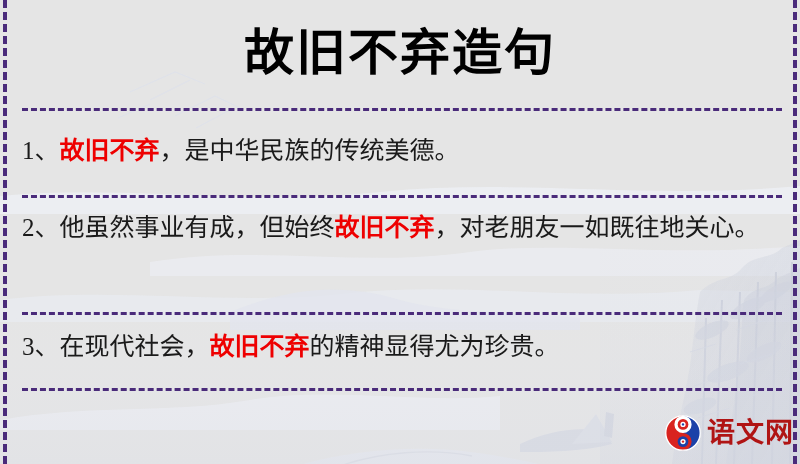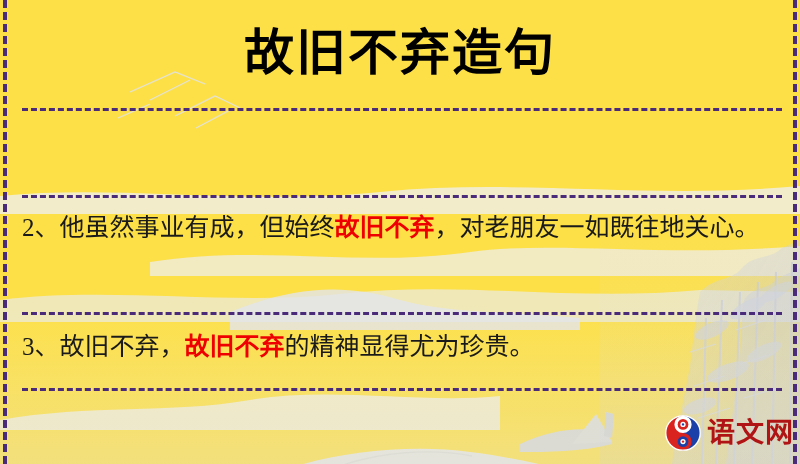--- a/index.html
+++ b/index.html
@@ -9,21 +9,21 @@
     background: #ffffff;
   }
   body {
     font-family: "Liberation Serif", "DejaVu Serif", serif;
   }
 
   #page {
     position: relative;
     width: 800px;
     height: 464px;
-    background: #fde047;
+    background: #e5e5e5;
     overflow: hidden;
     box-sizing: border-box;
   }
 
   
   .bg-art {
     position: absolute;
     inset: 0;
     pointer-events: none;
     z-index: 0;
@@ -206,27 +206,30 @@
   <div class="side-border left"></div>
   <div class="side-border right"></div>
 
   <div class="rule" style="top:108px;"></div>
   <div class="rule" style="top:195px;"></div>
   <div class="rule" style="top:312px;"></div>
   <div class="rule" style="top:388px;"></div>
 
   <div id="title">故旧不弃造句</div>
 
+  <div class="sentence" id="sentence-1">
+    <span>1、</span><span class="kw">故旧不弃</span><span>，是中华民族的传统美德。</span>
+  </div>
 
   <div class="sentence" id="sentence-2">
     <span>2、</span><span>他虽然事业有成，但始终</span><span class="kw">故旧不弃</span><span>，对老朋友一如既往地关心。</span>
   </div>
 
   <div class="sentence" id="sentence-3">
-    <span>3、</span><span>故旧不弃，</span><span class="kw">故旧不弃</span><span>的精神显得尤为珍贵。</span>
+    <span>3、</span><span>在现代社会，</span><span class="kw">故旧不弃</span><span>的精神显得尤为珍贵。</span>
   </div>
 
   <div id="watermark">
     <span class="logo-mark">
       <svg viewBox="0 0 64 64" xmlns="http://www.w3.org/2000/svg" aria-hidden="true">
         <circle cx="32" cy="32" r="29" fill="#ffffff"></circle>
         <path d="M32 3 A29 29 0 0 1 32 61 A14.5 14.5 0 0 1 32 32 A14.5 14.5 0 0 0 32 3 Z" fill="#1b41a8"></path>
         <path d="M32 3 A29 29 0 0 0 32 61 A14.5 14.5 0 0 0 32 32 A14.5 14.5 0 0 1 32 3 Z" fill="#d9231f"></path>
         <circle cx="32" cy="17.5" r="9" fill="#d9231f"></circle>
         <circle cx="32" cy="46.5" r="9" fill="#1b41a8"></circle>

